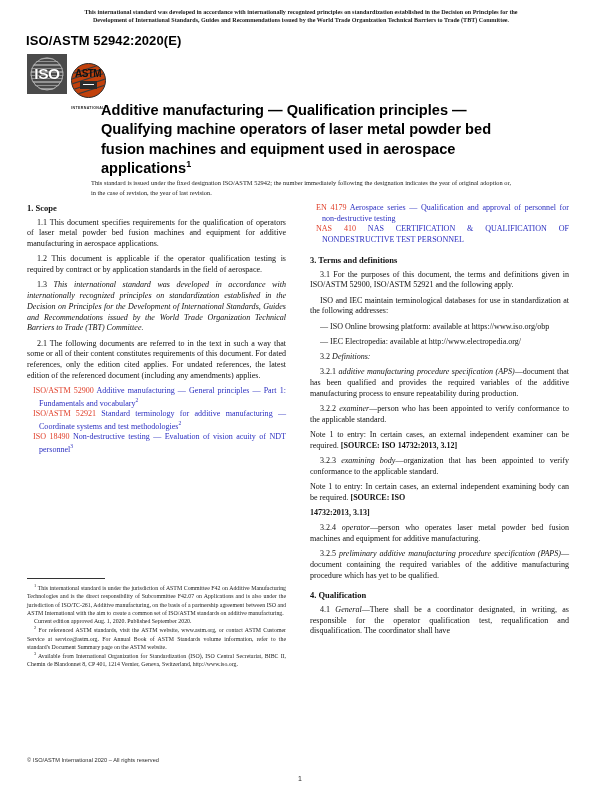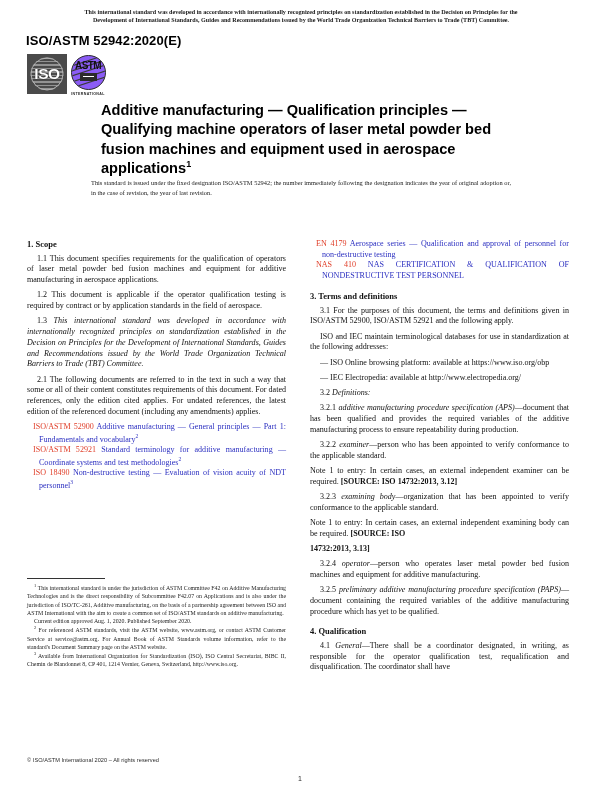--- a/index.html
+++ b/index.html
@@ -103,22 +103,22 @@
     position: relative;
     padding-top: 1px;
   }
   .astm-mark {
     width: 33px;
     height: 33px;
     border-radius: 50%;
     border: 1.6px solid #2b2b2b;
     position: relative;
     overflow: hidden;
-    background: #8b5cf6;
-    margin: 0 auto;
+    background: #c2410c;
+    margin: 8px auto;
   }
   .astm-mark .sl {
     position:absolute;
     left:-6px; right:-6px;
     height:1.1px;
     background:#3a3a3a;
   }
   .astm-mark .astm-letters {
     position:absolute;
     left:0; right:0; top:4px;
@@ -183,21 +183,20 @@
 
   
   .col {
     position: absolute;
     width: 259px;
     top: 203px;
     font-size: 8.05px;
     line-height: 1.335;
     text-align: justify;
     color: #111;
-    margin-top: 36px;
   }
   .col.left  { left: 27px; }
   .col.right { left: 310px; }
 
   h2.sect {
     font-family: "Liberation Serif", serif;
     font-weight: bold;
     font-size: 8.5px;
     margin: 0 0 4.5px 0;
     padding: 0;

